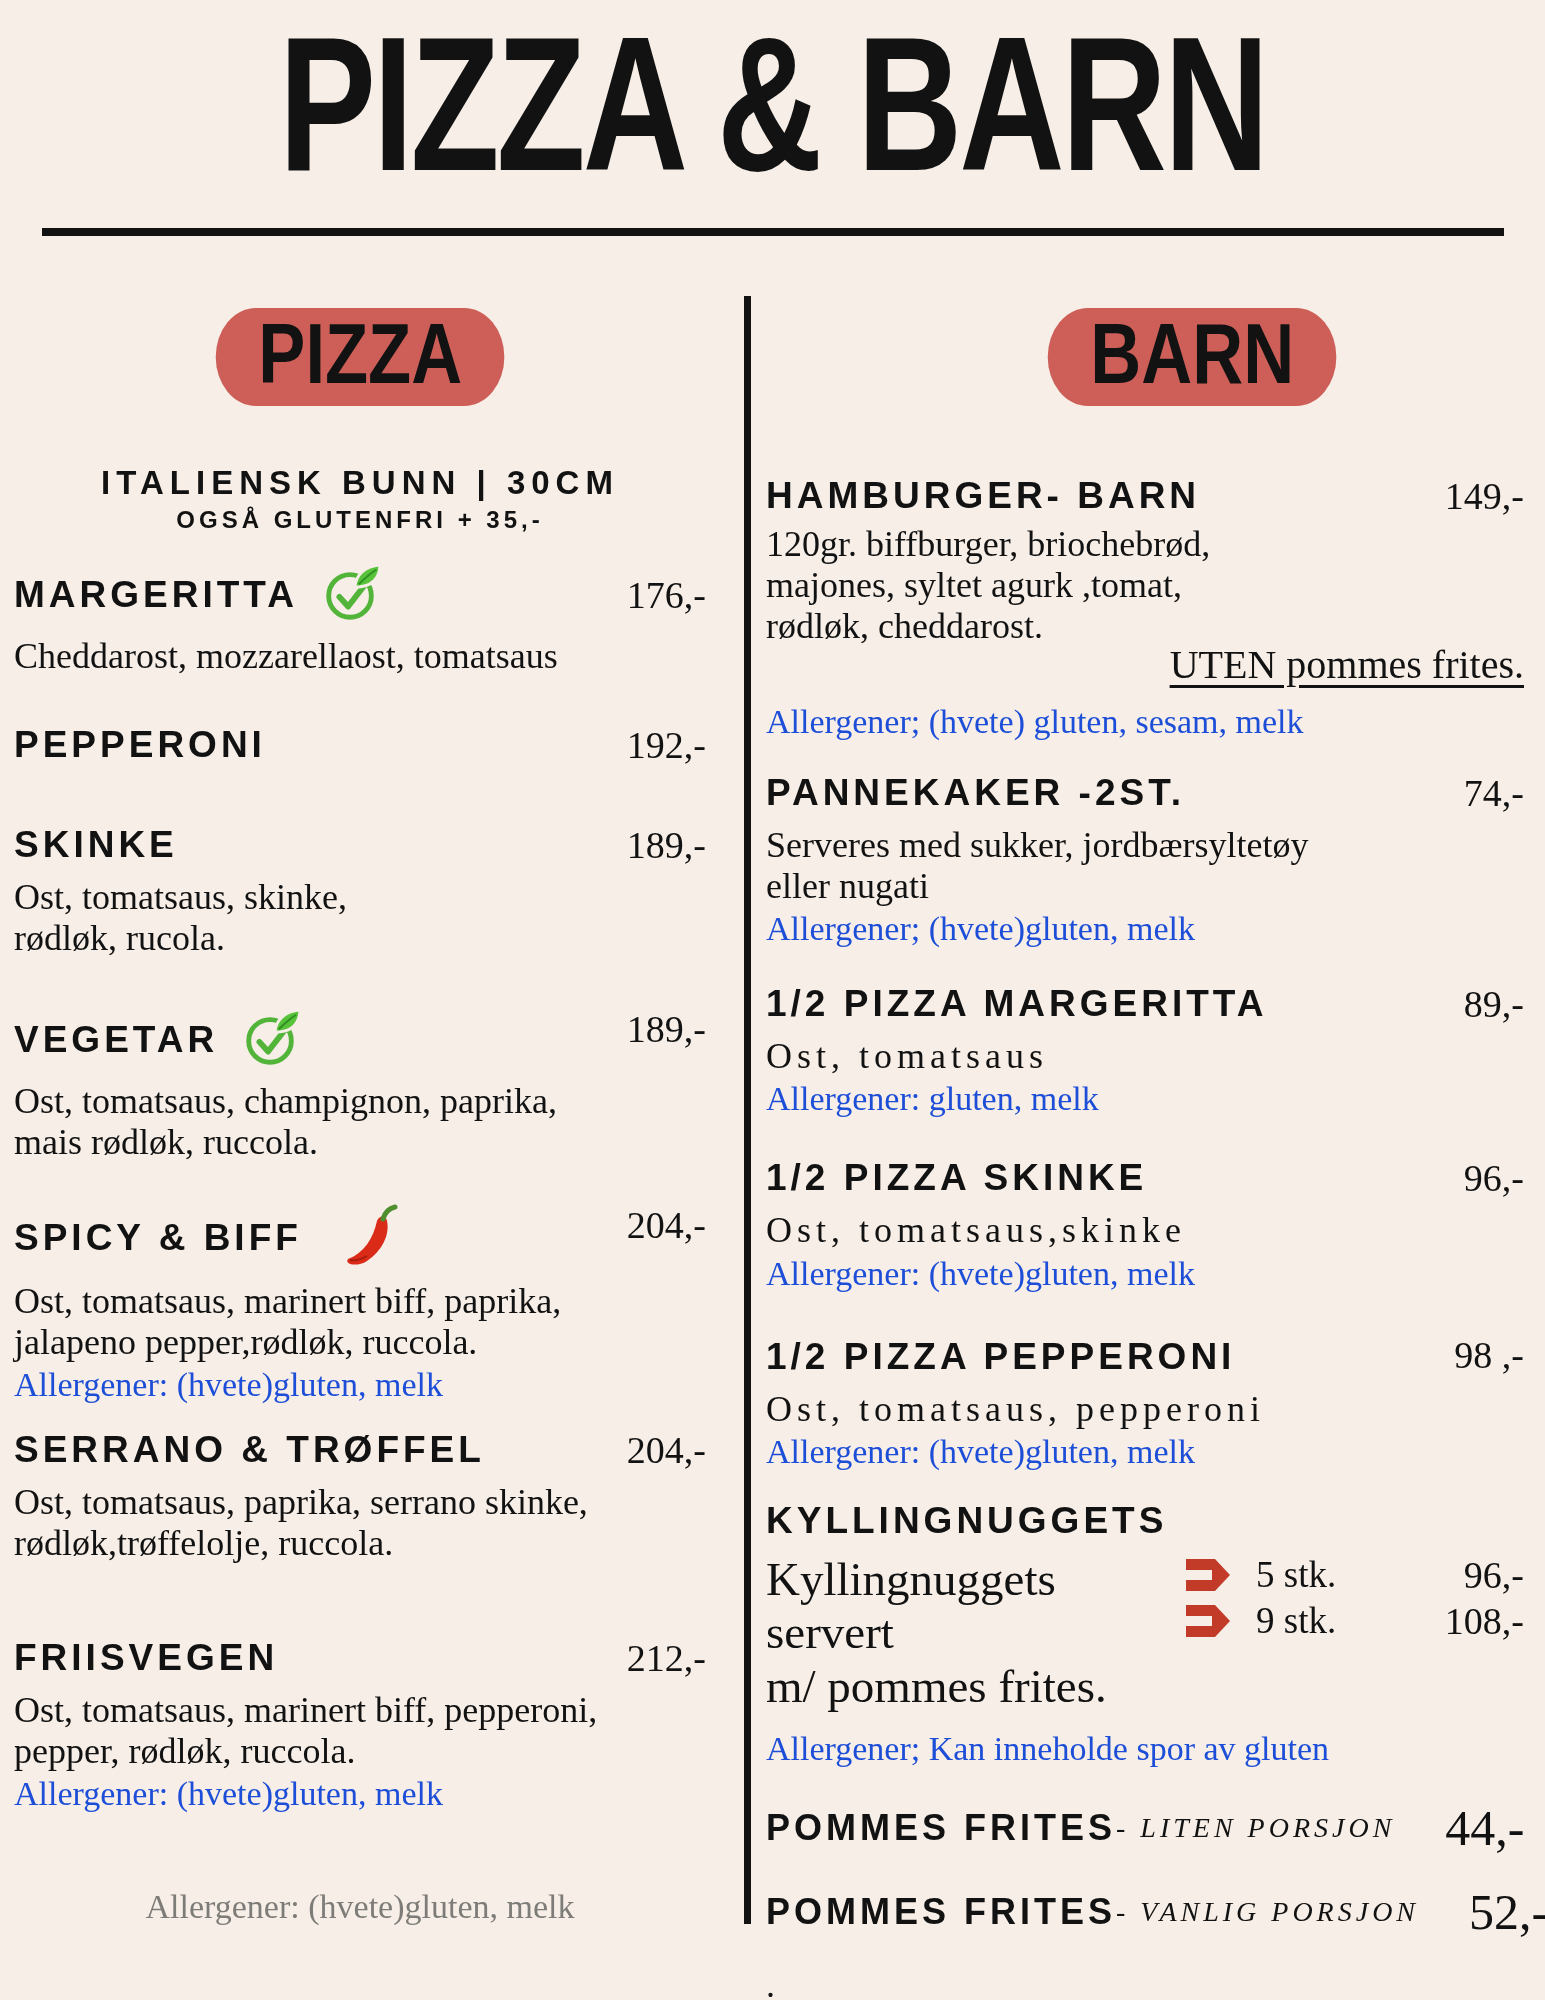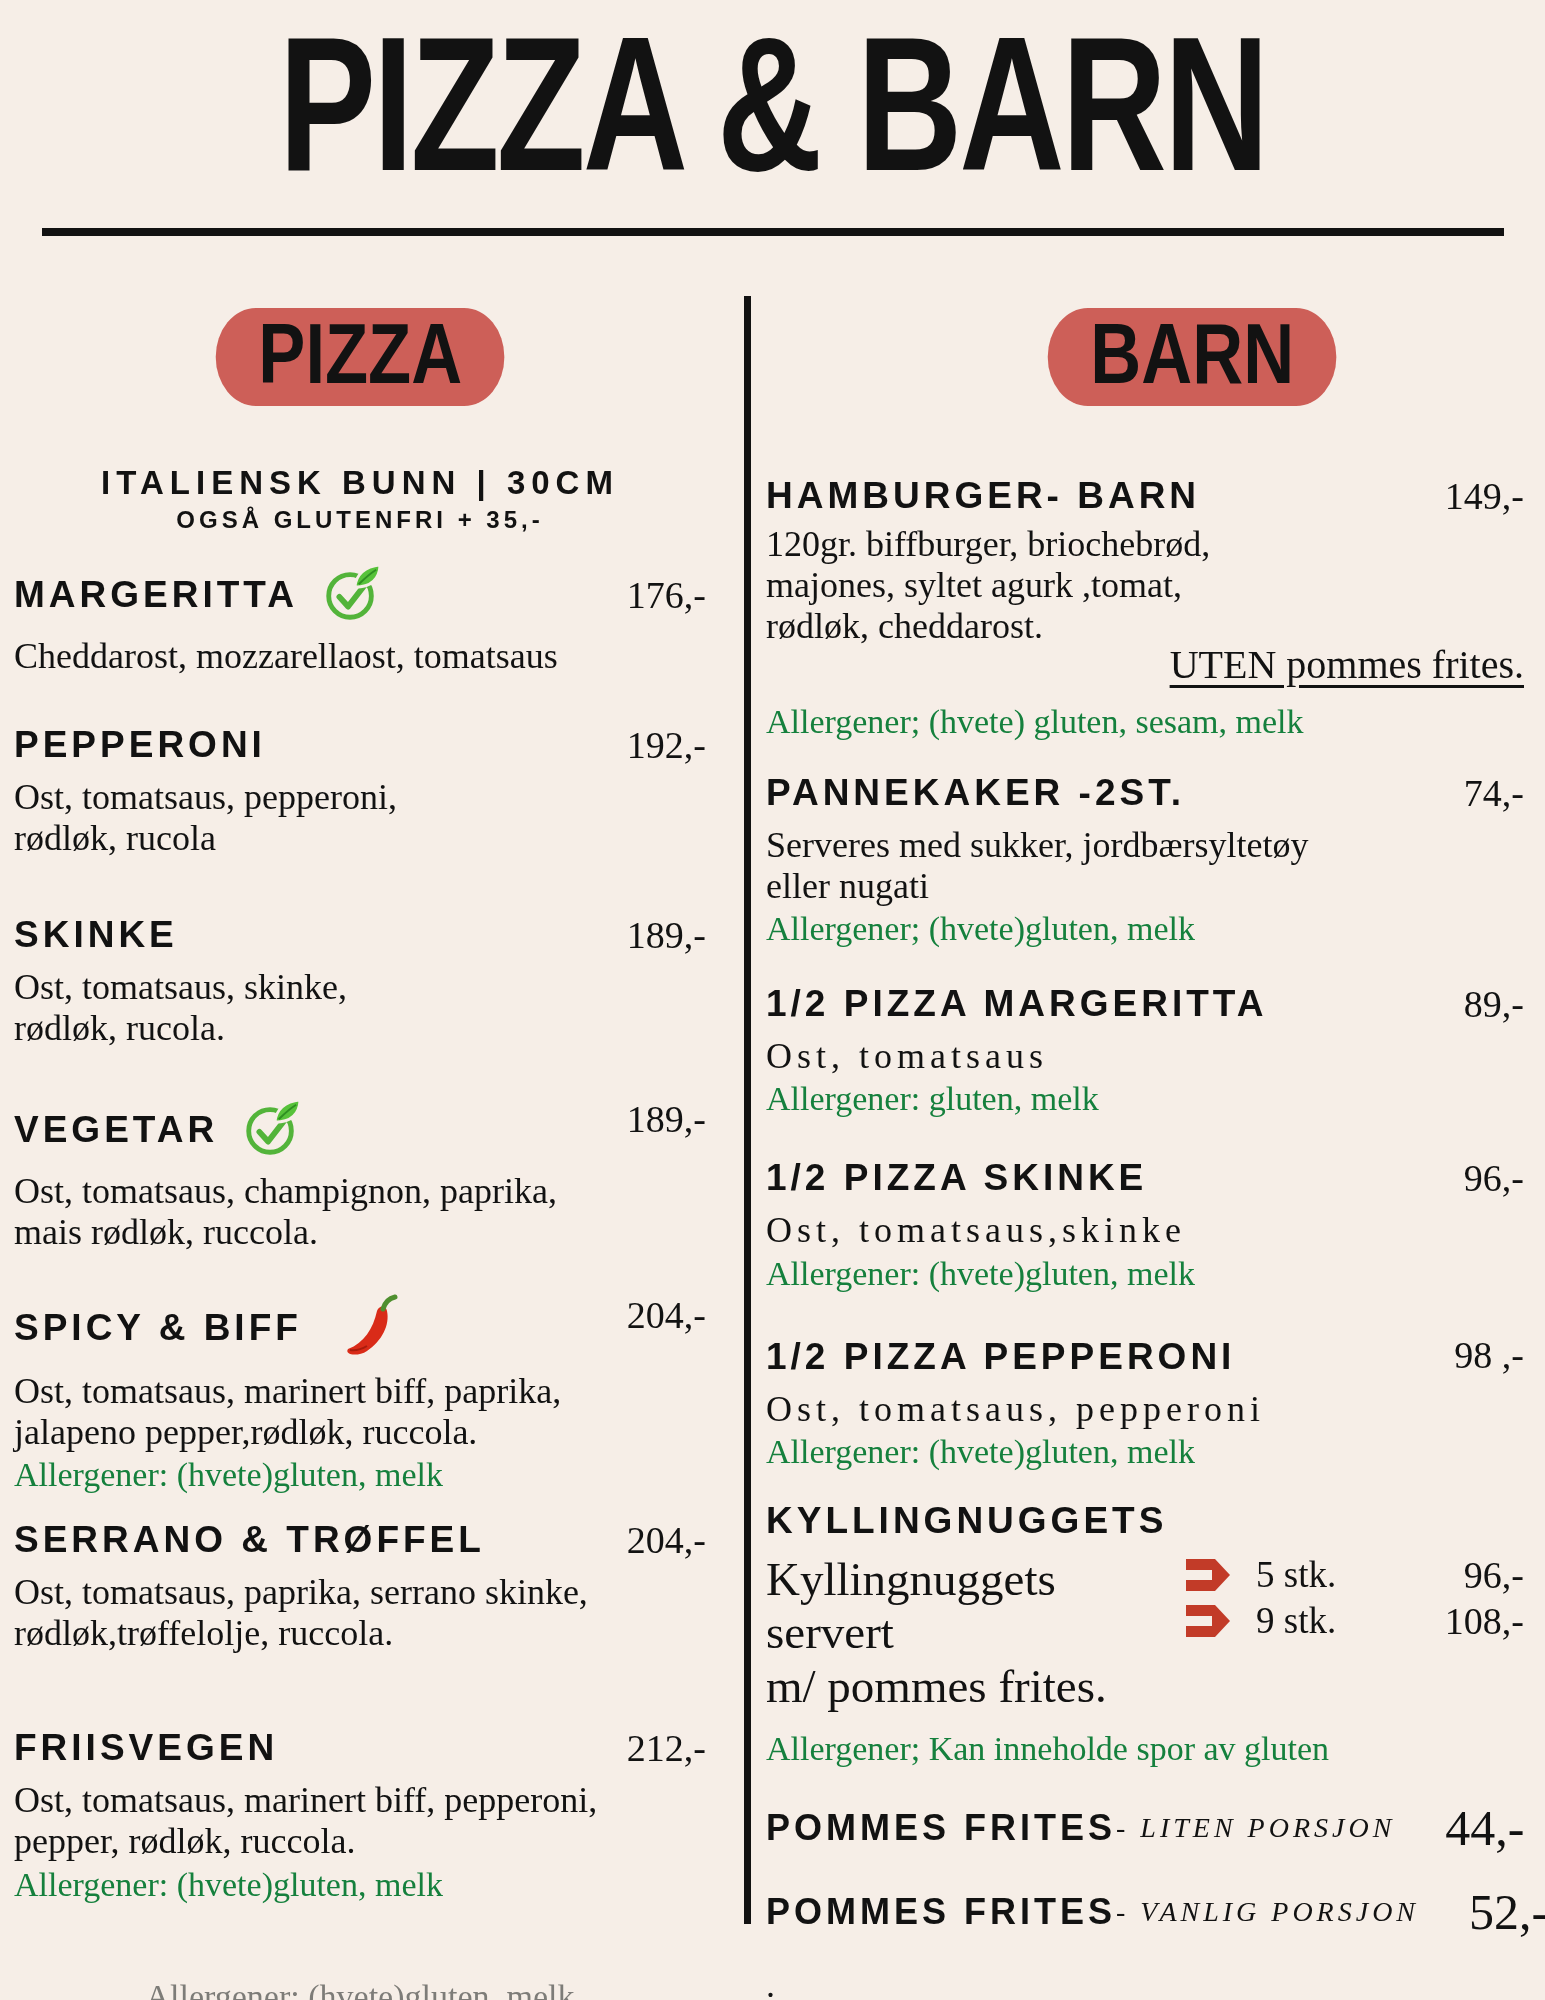--- a/index.html
+++ b/index.html
@@ -37,21 +37,21 @@
   .crust-note{margin-top:58px;text-align:center;font-size:33px;letter-spacing:6px;}
   .glutenfree-note{margin-top:4px;text-align:center;font-size:24px;letter-spacing:4px;}
 
   
   .item{margin-bottom:44px;}
   .item-head{display:flex;align-items:center;min-height:48px;}
   .item-name{font-family:"Liberation Sans", sans-serif;font-weight:bold;font-size:37px;letter-spacing:4px;white-space:nowrap;}
   .item-price{margin-left:auto;font-size:38px;white-space:nowrap;}
   .item-desc{font-size:36px;line-height:1.14;margin-top:8px;}
   .spaced{letter-spacing:5px;}
-  .allergen{color:#15803d;font-size:34px;line-height:1.15;margin-top:2px;}
+  .allergen{color:#1d4ed8;font-size:34px;line-height:1.15;margin-top:2px;}
   .head-icon{margin-left:22px;flex:0 0 auto;}
 
   .left-first{margin-top:28px;}
   .footer-allergen{color:#7d7c78;font-size:34px;text-align:center;margin-top:74px;}
 
   
   .note-line{text-align:right;font-size:40px;margin-top:-6px;}
   .note-line span{text-decoration:underline;text-decoration-thickness:3px;text-underline-offset:7px;}
   .right-first{margin-top:66px;}
 
@@ -96,24 +96,20 @@
       </span>
       <span class="item-price">176,-</span>
     </div>
     <div class="item-desc">Cheddarost,  mozzarellaost, tomatsaus</div>
   </div>
 
   <div class="item" style="margin-bottom:52px;">
     <div class="item-head">
       <span class="item-name">PEPPERONI</span>
       <span class="item-price">192,-</span>
-    </div>
-    <div class="item-desc">
-      <div>Ost, tomatsaus, pepperoni,</div>
-      <div>rødløk, rucola</div>
     </div>
   </div>
 
   <div class="item" style="margin-bottom:48px;">
     <div class="item-head">
       <span class="item-name">SKINKE</span>
       <span class="item-price">189,-</span>
     </div>
     <div class="item-desc">
       <div>Ost, tomatsaus, skinke,</div>

